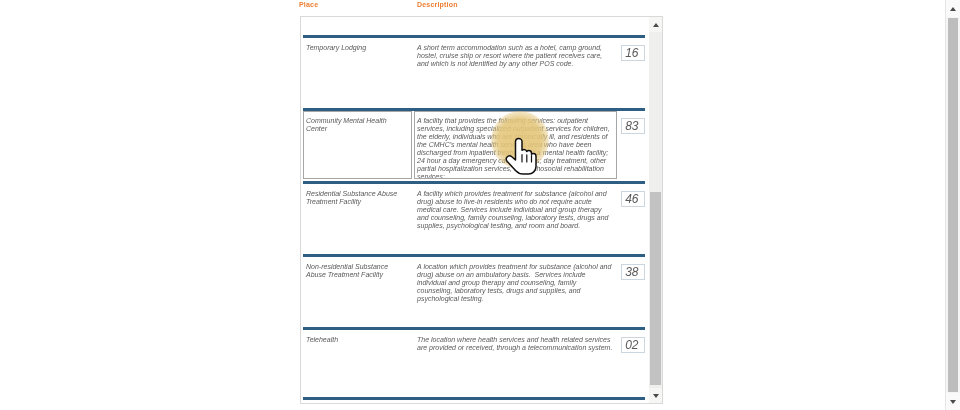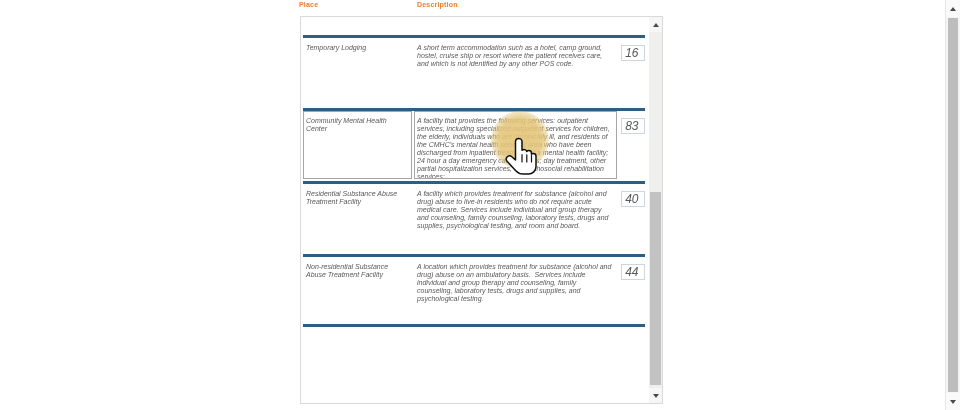--- a/index.html
+++ b/index.html
@@ -95,26 +95,31 @@
     <div class="code-box">16</div>
   </div>
         <div class="row selected">
     <div class="cell cell-place">Community Mental Health Center</div>
     <div class="cell cell-desc">A facility that provides the following services: outpatient services, including specialized outpatient services for children, the elderly, individuals who are chronically ill, and residents of the CMHC's mental health services area who have been discharged from inpatient treatment at a mental health facility; 24 hour a day emergency care services; day treatment, other partial hospitalization services, or psychosocial rehabilitation services;</div>
     <div class="code-box">83</div>
   </div>
         <div class="row">
     <div class="cell cell-place">Residential Substance Abuse Treatment Facility</div>
     <div class="cell cell-desc">A facility which provides treatment for substance (alcohol and drug) abuse to live-in residents who do not require acute medical care. Services include individual and group therapy and counseling, family counseling, laboratory tests, drugs and supplies, psychological testing, and room and board.</div>
-    <div class="code-box">40</div>
+    <div class="code-box">46</div>
   </div>
         <div class="row">
     <div class="cell cell-place">Non-residential Substance Abuse Treatment Facility</div>
     <div class="cell cell-desc">A location which provides treatment for substance (alcohol and drug) abuse on an ambulatory basis.  Services include individual and group therapy and counseling, family counseling, laboratory tests, drugs and supplies, and psychological testing.</div>
-    <div class="code-box">44</div>
+    <div class="code-box">38</div>
+  </div>
+        <div class="row">
+    <div class="cell cell-place">Telehealth</div>
+    <div class="cell cell-desc">The location where health services and health related services are provided or received, through a telecommunication system.</div>
+    <div class="code-box">02</div>
   </div>
       </div>
 
     <div class="inner-scrollbar">
       <div class="sb-btn up">
         <div class="tri-up"></div>
       </div>
       <div class="inner-thumb"></div>
       <div class="sb-btn down">
         <div class="tri-down"></div>

